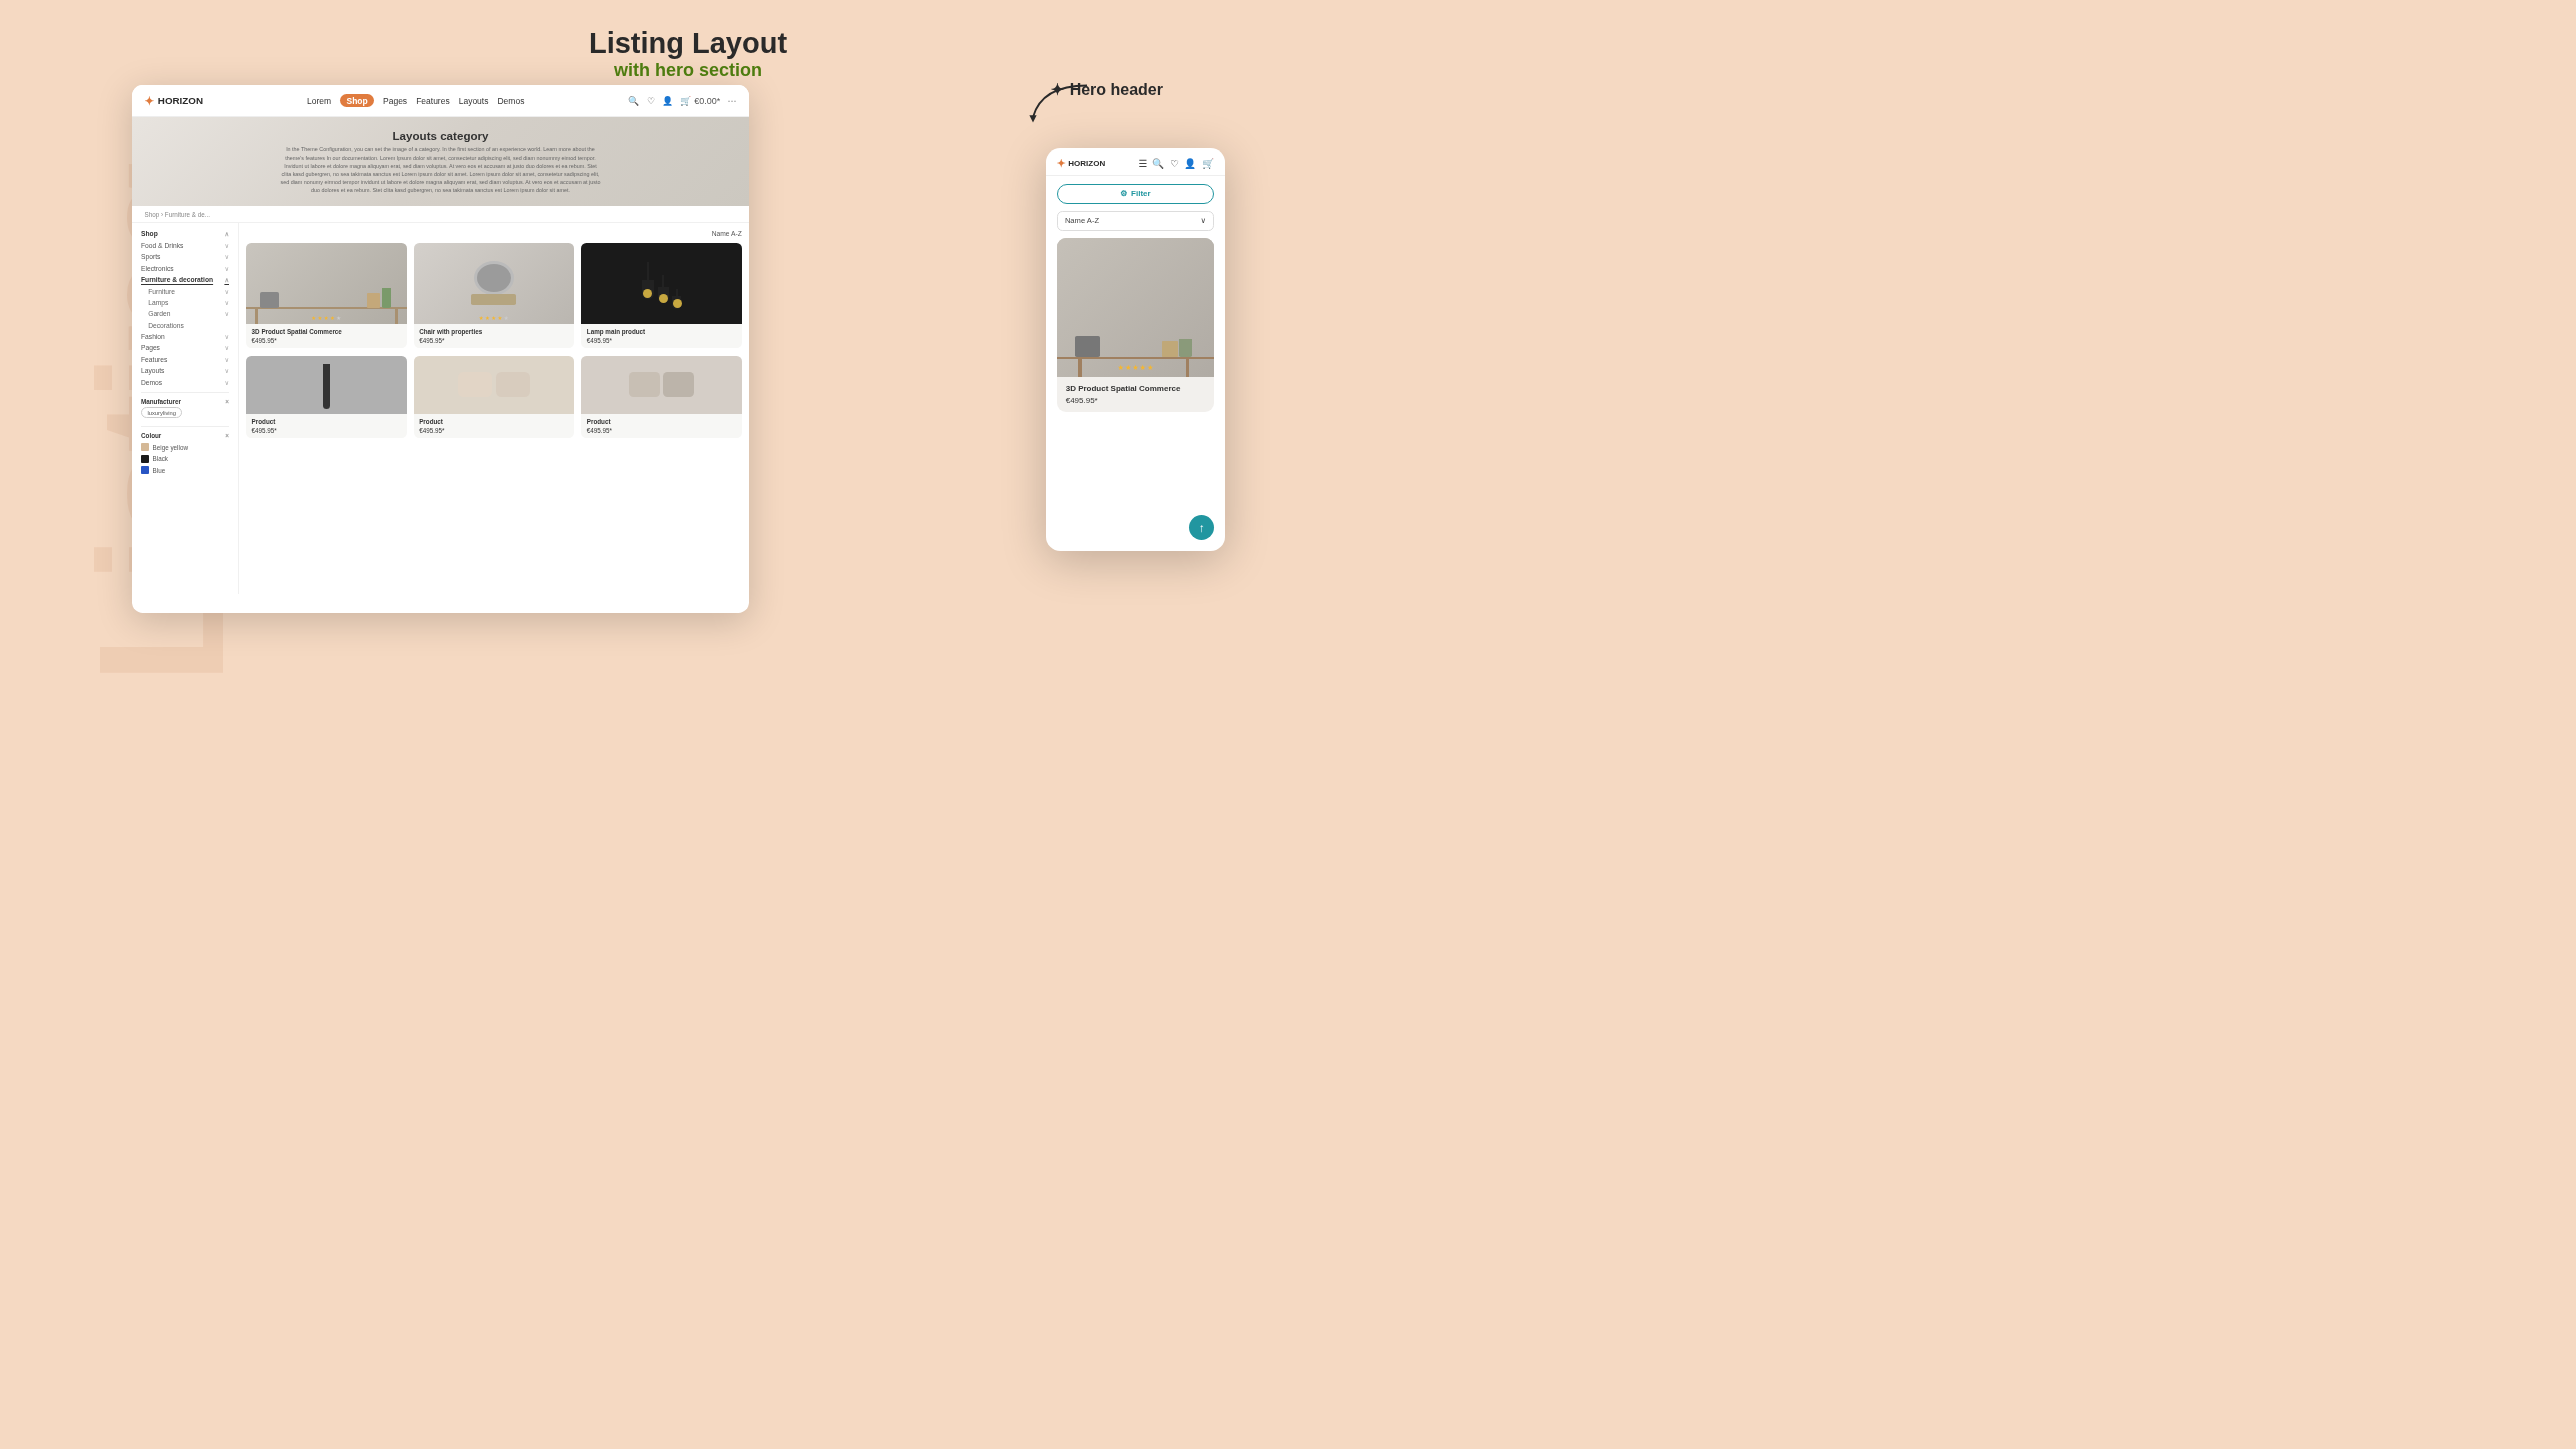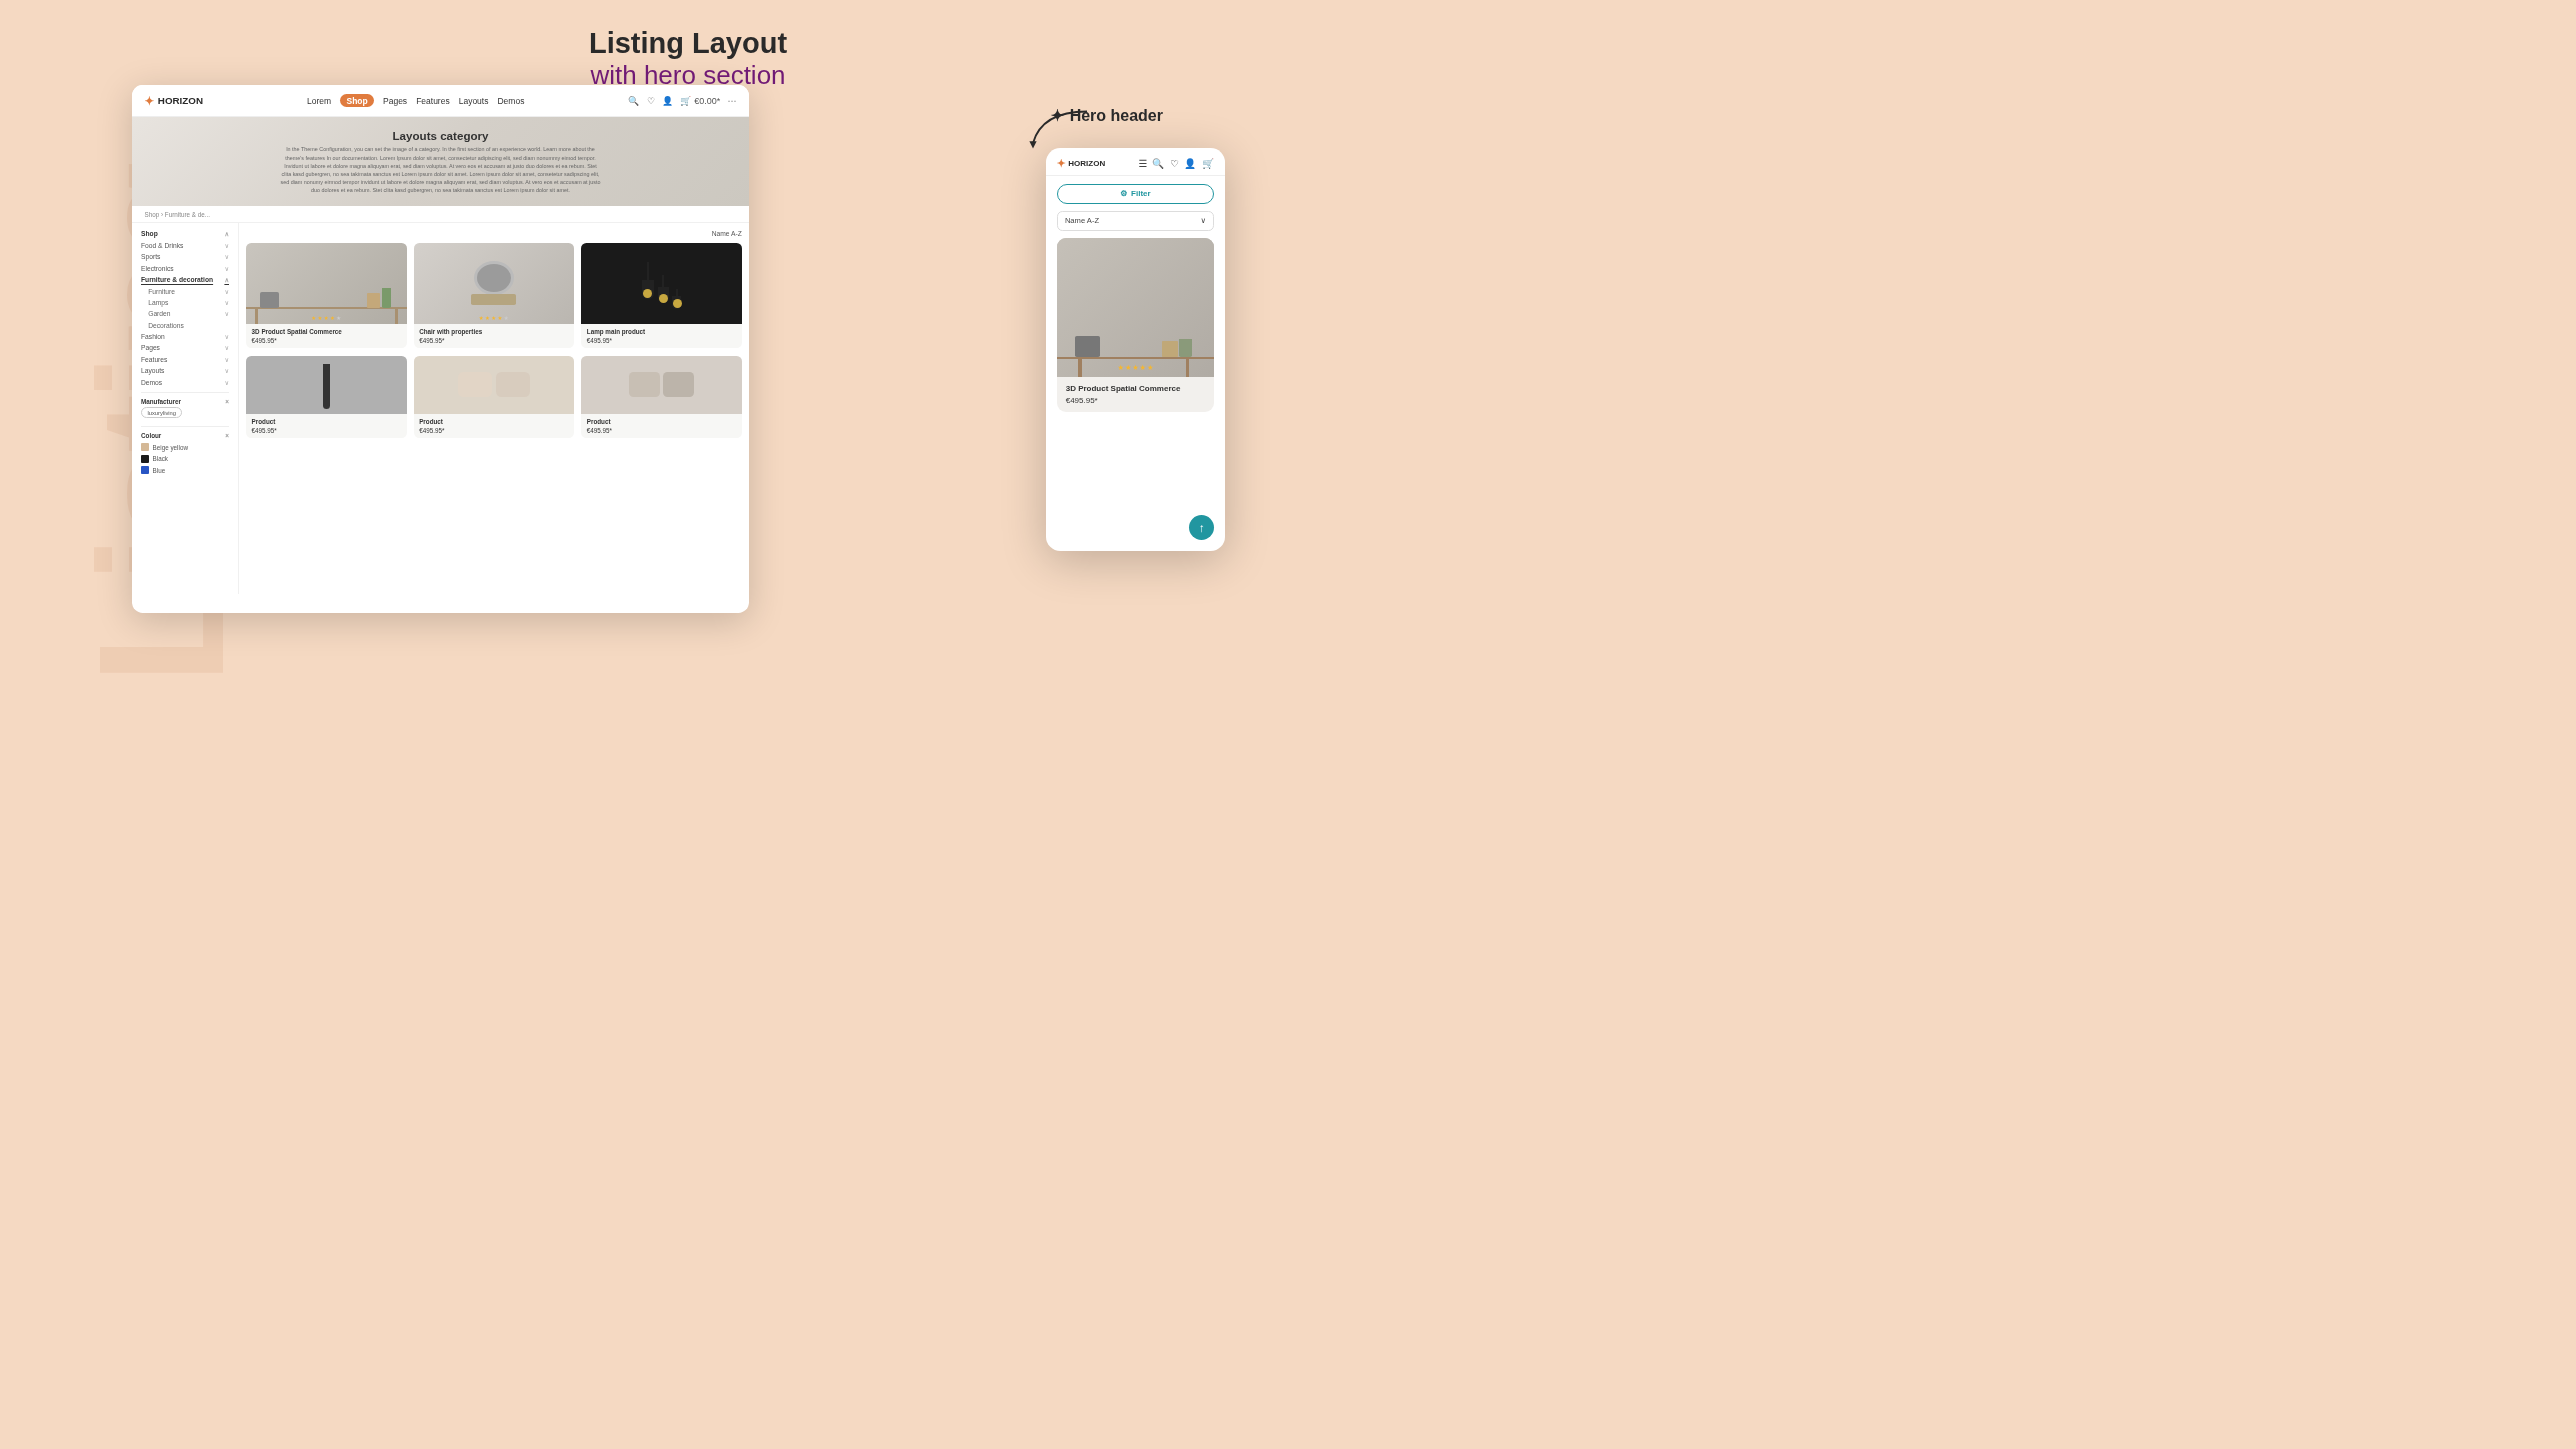--- a/index.html
+++ b/index.html
@@ -37,30 +37,30 @@
       text-align: center;
       z-index: 10;
       margin-left: 44px;
     }
     .page-title-main {
       font-size: 29px;
       font-weight: 800;
       color: #2a2a2a;
     }
     .page-title-sub {
-      font-size: 26px;
-      font-weight: 400;
-      color: #701a75;
+      font-size: 18px;
+      font-weight: 700;
+      color: #4d7c0f;
     }
 
     
     .hero-annotation {
       position: absolute;
       right: 125px;
-      top: 106px;
+      top: 80px;
       z-index: 20;
       text-align: right;
     }
     .hero-annotation-text {
       font-size: 16px;
       font-weight: 700;
       color: #2a2a2a;
       display: flex;
       align-items: center;
       gap: 5.4px;

